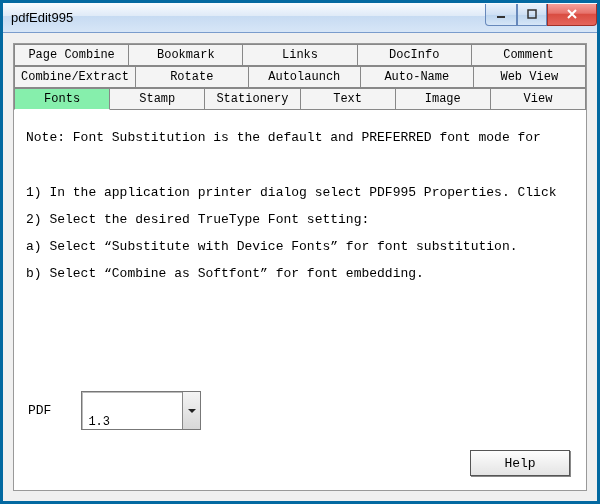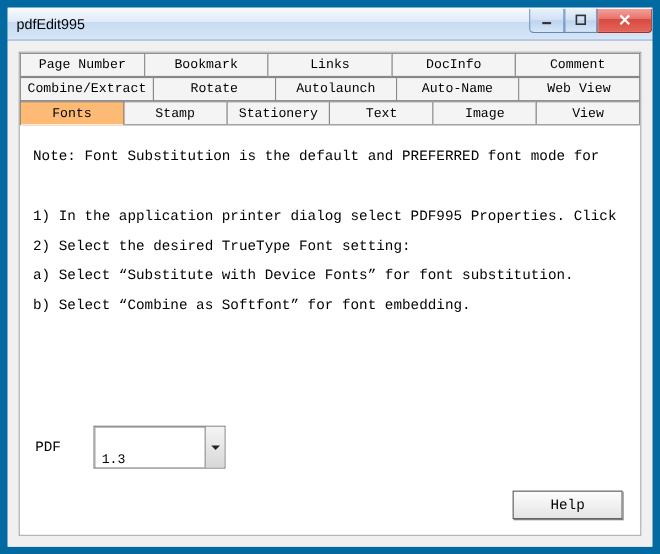--- a/index.html
+++ b/index.html
@@ -9,21 +9,21 @@
     font-family: "Courier New", monospace;
     font-size: 13px;
     background: #d8e8f0;
     width: 600px;
     height: 504px;
     overflow: hidden;
   }
   .window {
     width: 600px;
     height: 504px;
-    border: 7px solid #0369a1;
+    border: 3px solid #0369a1;
     background: #f0f0f0;
     display: flex;
     flex-direction: column;
     box-shadow: 0 0 8px rgba(0,0,0,0.4);
   }
   .titlebar {
     height: 30px;
     background: linear-gradient(to bottom, #f8fbff 0%, #dfeaf7 45%, #c7dbf2 46%, #d7e6f7 100%);
     border-bottom: 1px solid #7a9ccc;
     display: flex;
@@ -86,21 +86,21 @@
     display: flex;
     align-items: center;
     justify-content: center;
     padding: 0 6px;
     margin-left: -1px;
     white-space: nowrap;
     height: 22px;
   }
   .tabrow .tab:first-child { margin-left: 0; }
   .tab.active {
-    background: #fdba74;
+    background: #86efac;
     border-bottom: 1px solid #fff;
     position: relative;
     z-index: 2;
   }
   .tab.r1 { flex: 1 1 0; }
   .tab.r2 { flex: 1 1 0; }
   .tab.r3 { flex: 1 1 0; }
   .tabcontent {
     position: absolute;
     top: 66px;
@@ -180,21 +180,21 @@
             <path d="M2 2 L10 10 M10 2 L2 10" stroke="#fff" stroke-width="2"></path>
           </svg>
       </div>
     </div>
   </div>
 
   <div class="client">
     <div class="tabframe">
 
       <div class="tabrow">
-        <div class="tab r1">Page Number</div>
+        <div class="tab r1">Page Combine</div>
         <div class="tab r1">Bookmark</div>
         <div class="tab r1">Links</div>
         <div class="tab r1">DocInfo</div>
         <div class="tab r1">Comment</div>
       </div>
 
       <div class="tabrow">
         <div class="tab r2">Combine/Extract</div>
         <div class="tab r2">Rotate</div>
         <div class="tab r2">Autolaunch</div>

